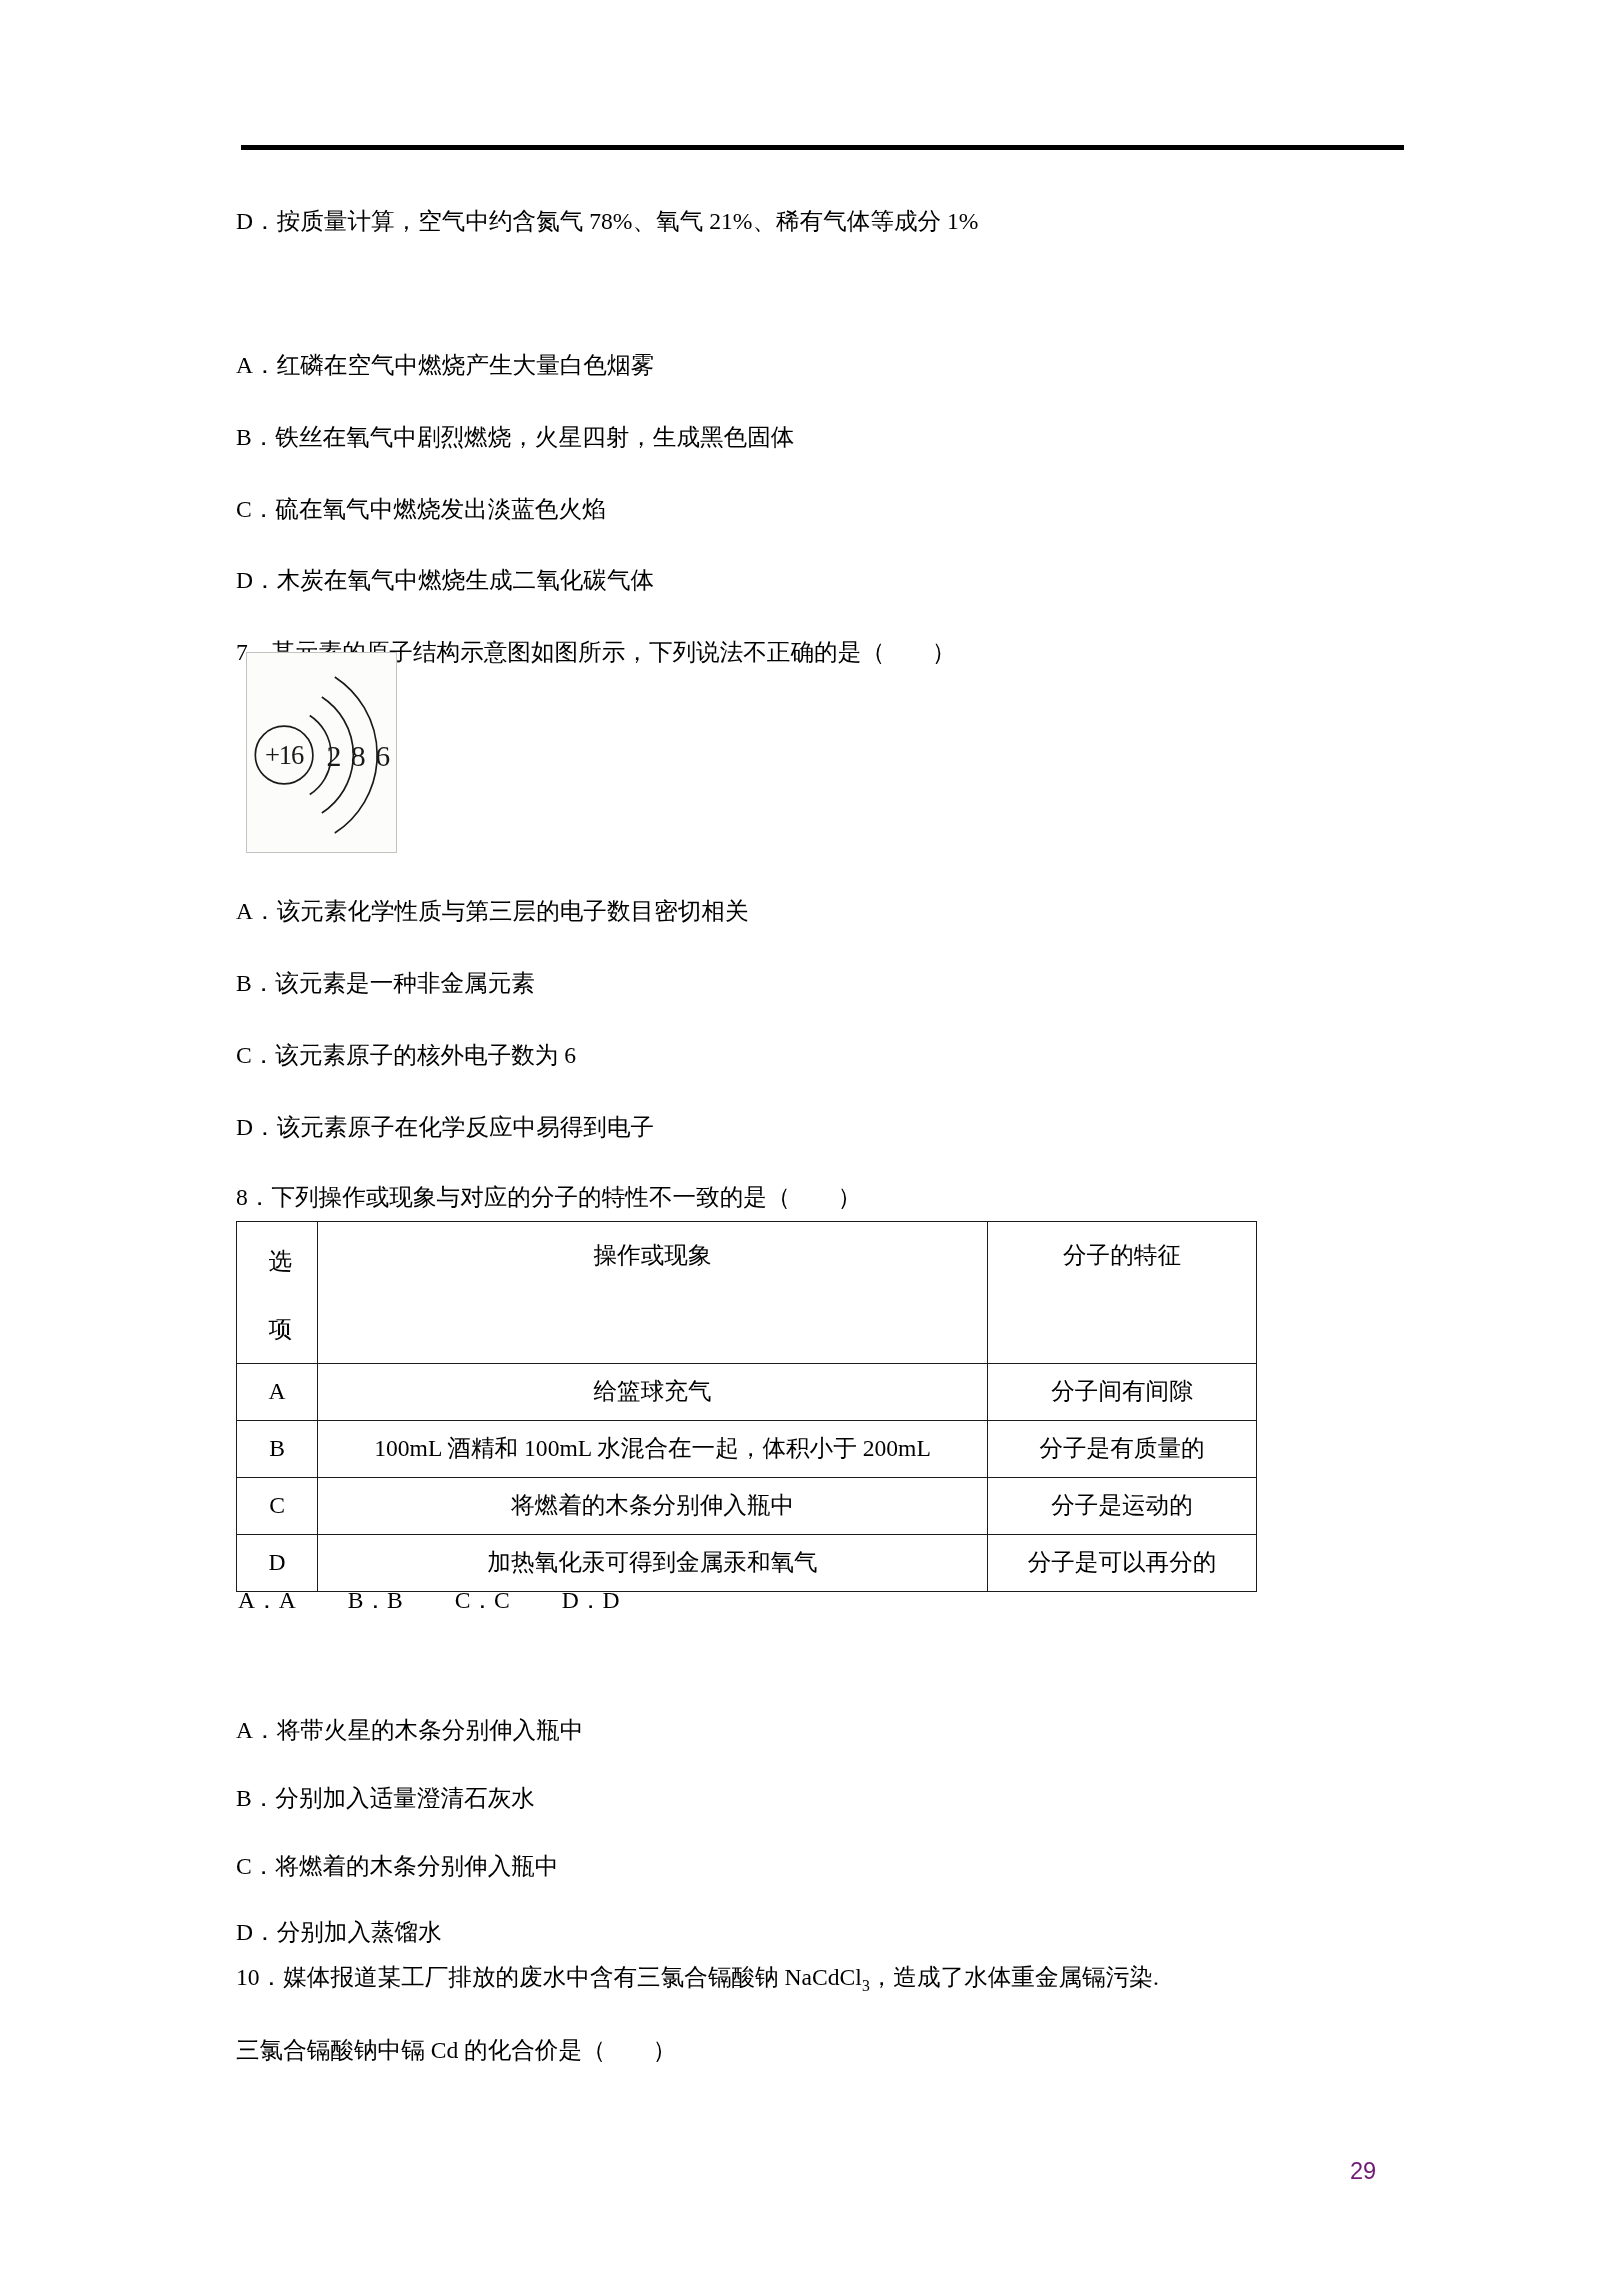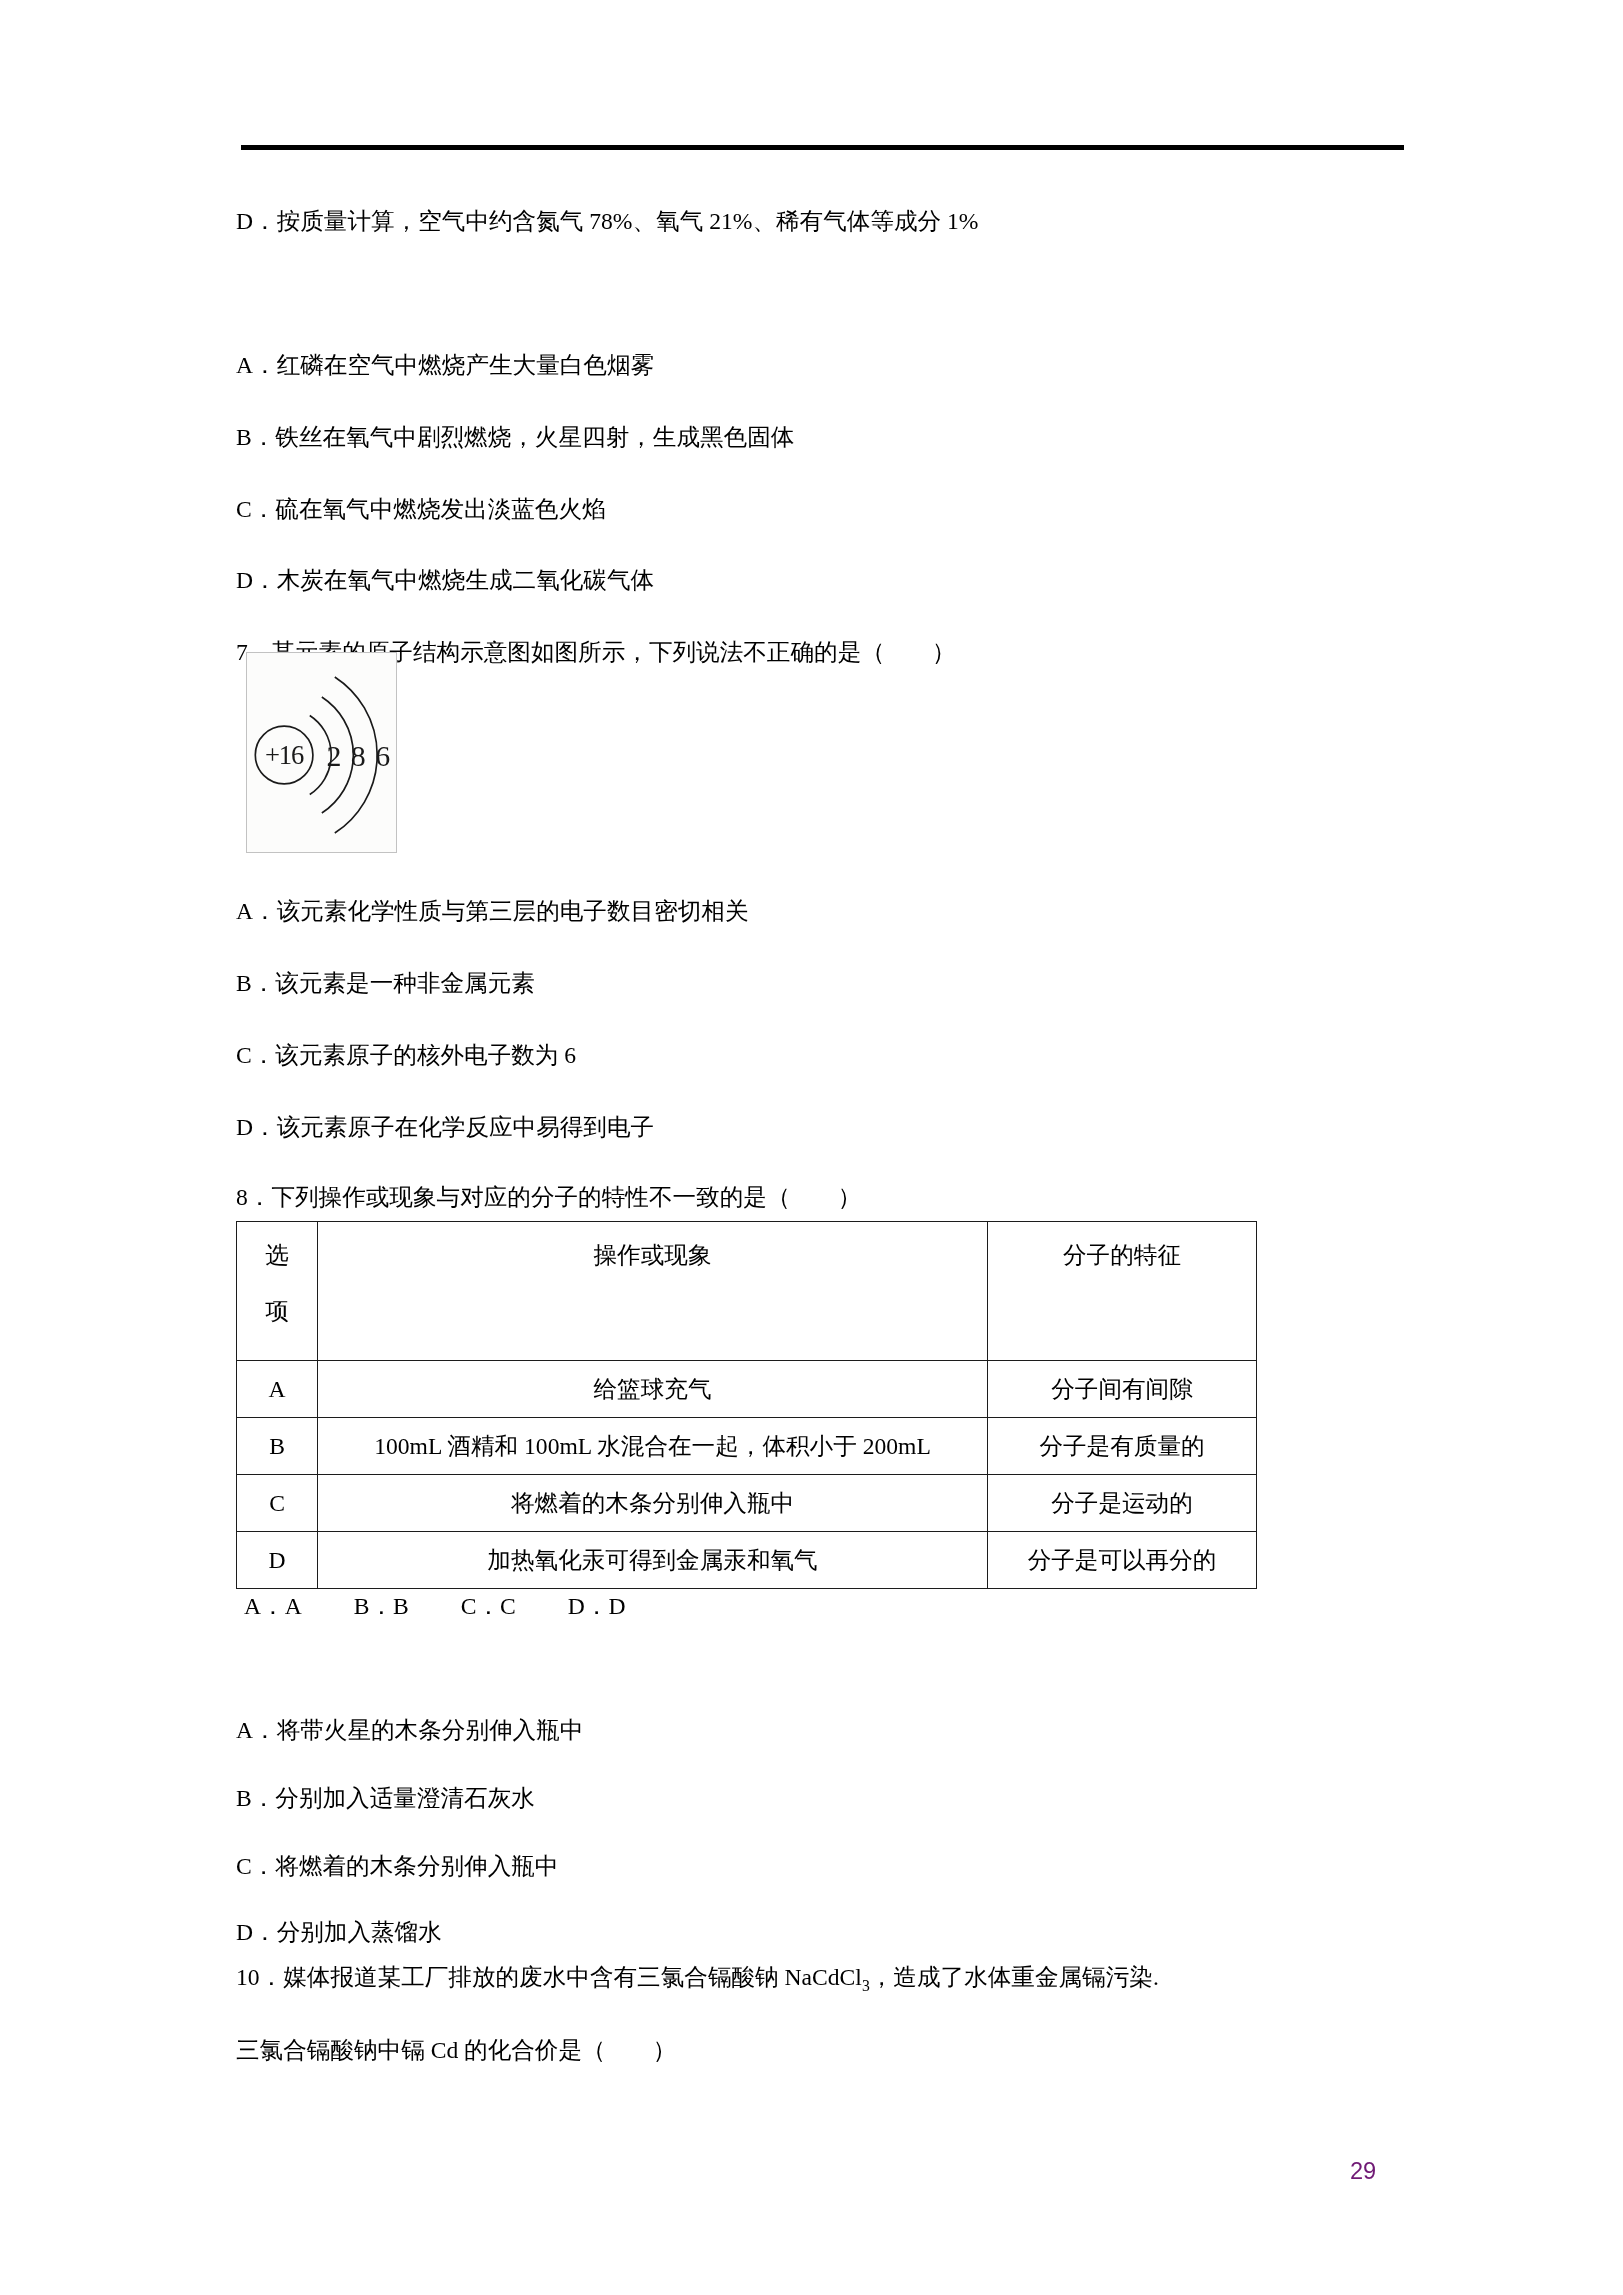--- a/index.html
+++ b/index.html
@@ -70,33 +70,34 @@
   table.q8-table thead th {
     height: 119px;
     vertical-align: top;
     padding-top: 19px;
     line-height: 1.25;
   }
   table.q8-table thead th.sel-col {
     word-break: break-all;
     padding-left: 25px;
     padding-right: 25px;
-    line-height: 56px;
+    line-height: 68px;
     padding-top: 4.5px;
+    text-align: right;
   }
   table.q8-table tbody td {
     height: 56px;
     vertical-align: middle;
     line-height: 1.2;
   }
   .answers-line {
     position: absolute;
     left: 236px;
     top: 1583px;
-    margin: 8px;
+    margin: 2px;
     font-size: 23.6px;
     line-height: 1.3;
     white-space: nowrap;
   }
   .answers-line span { margin-right: 52px; }
   .answers-line span:last-child { margin-right: 0; }
   sub.formula-sub {
     font-size: 15.7px;
     line-height: 0;
     vertical-align: -5.6px;

